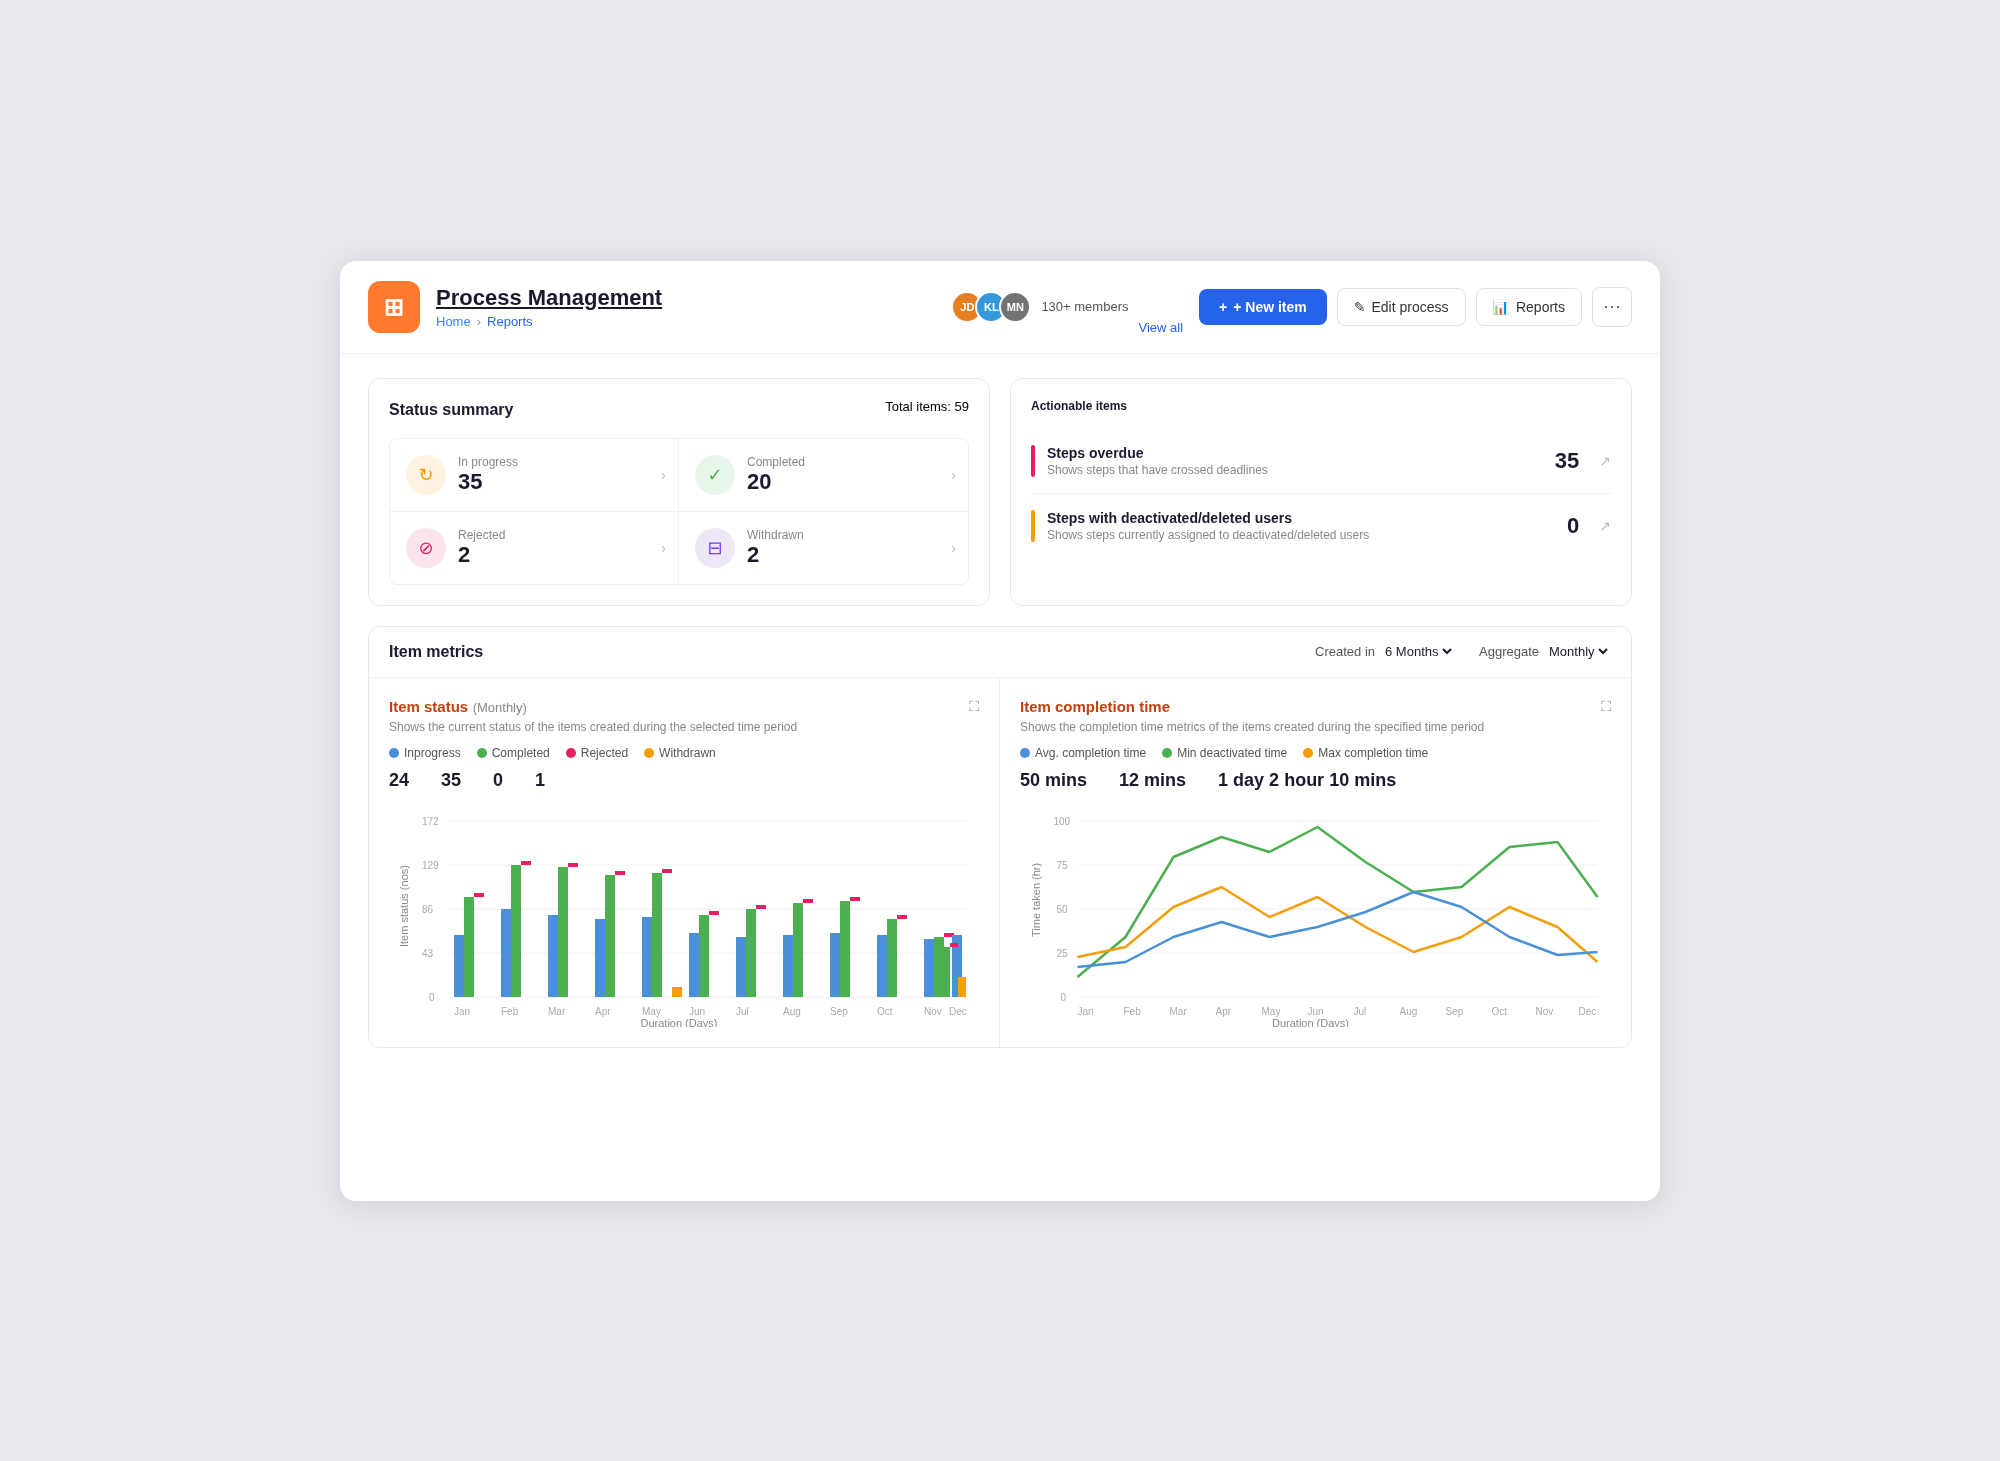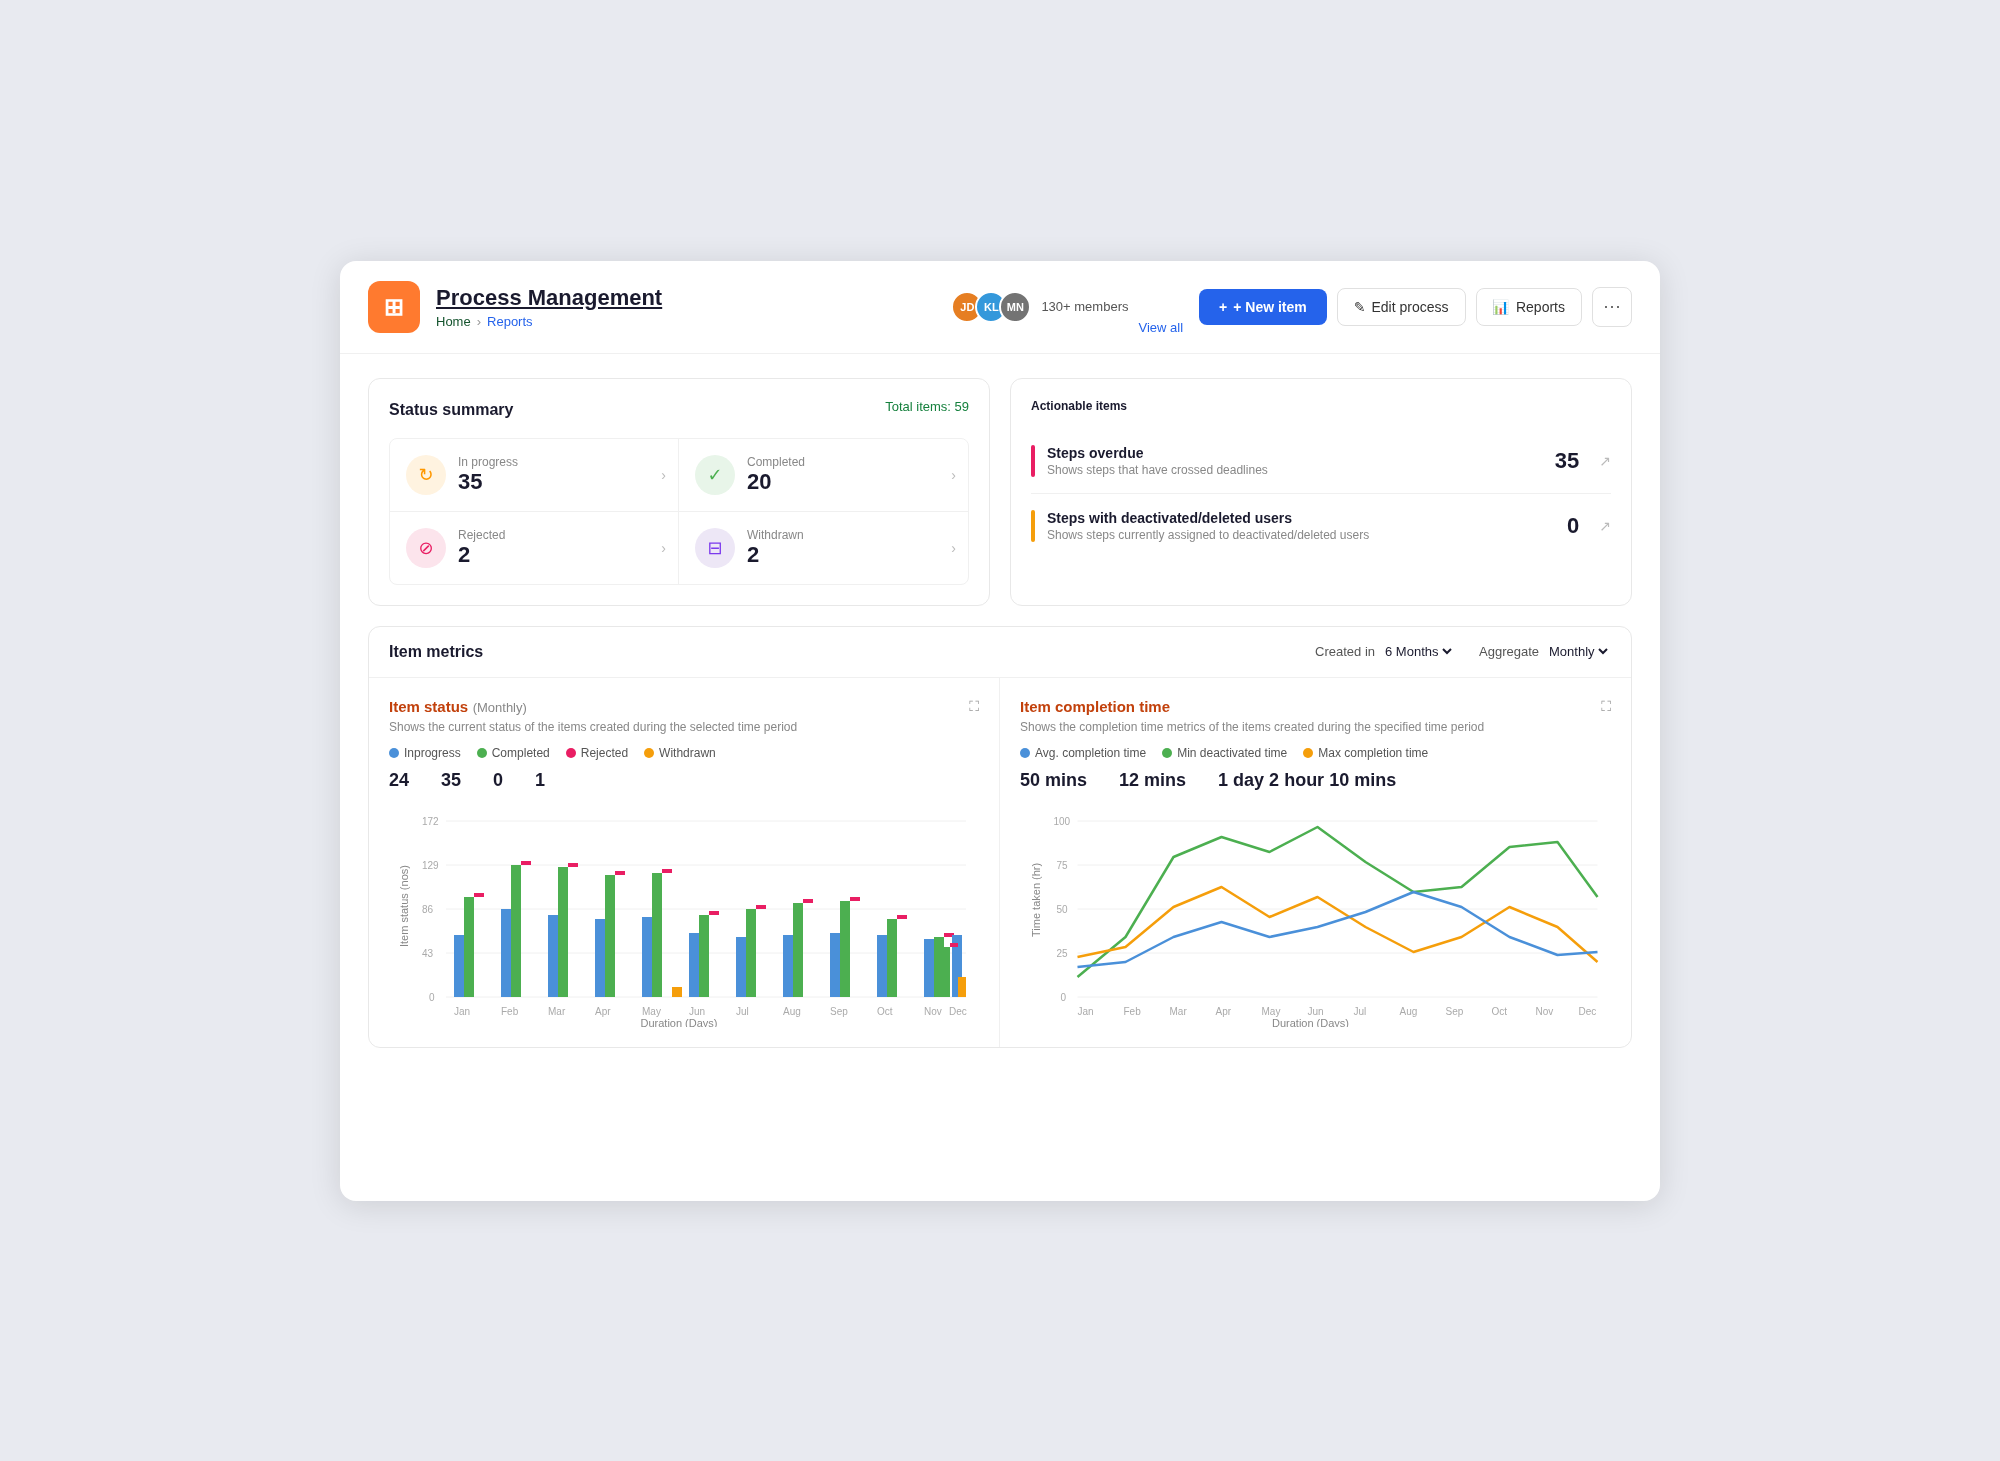--- a/index.html
+++ b/index.html
@@ -52,21 +52,21 @@
       text-decoration: underline;
     }
     .breadcrumb {
       display: flex;
       align-items: center;
       gap: 6px;
       margin-top: 3px;
       font-size: 13px;
     }
     .breadcrumb-home {
-      color: #14532d;
+      color: #3b82f6;
     }
     .breadcrumb-sep {
       color: #999;
     }
     .breadcrumb-current {
       color: #2563eb;
       font-weight: 500;
     }
     .header-members {
       display: flex;
@@ -163,21 +163,21 @@
       padding: 20px;
     }
     .card-title {
       font-size: 16px;
       font-weight: 600;
       color: #1a1a2e;
       margin-bottom: 4px;
     }
     .total-items {
       font-size: 13px;
-      color: #15803d;
+      color: #000000;
       text-align: right;
       margin-bottom: 12px;
     }
     .status-grid {
       display: grid;
       grid-template-columns: 1fr 1fr;
       gap: 0;
       border: 1px solid #f0f0f0;
       border-radius: 8px;
       overflow: hidden;

